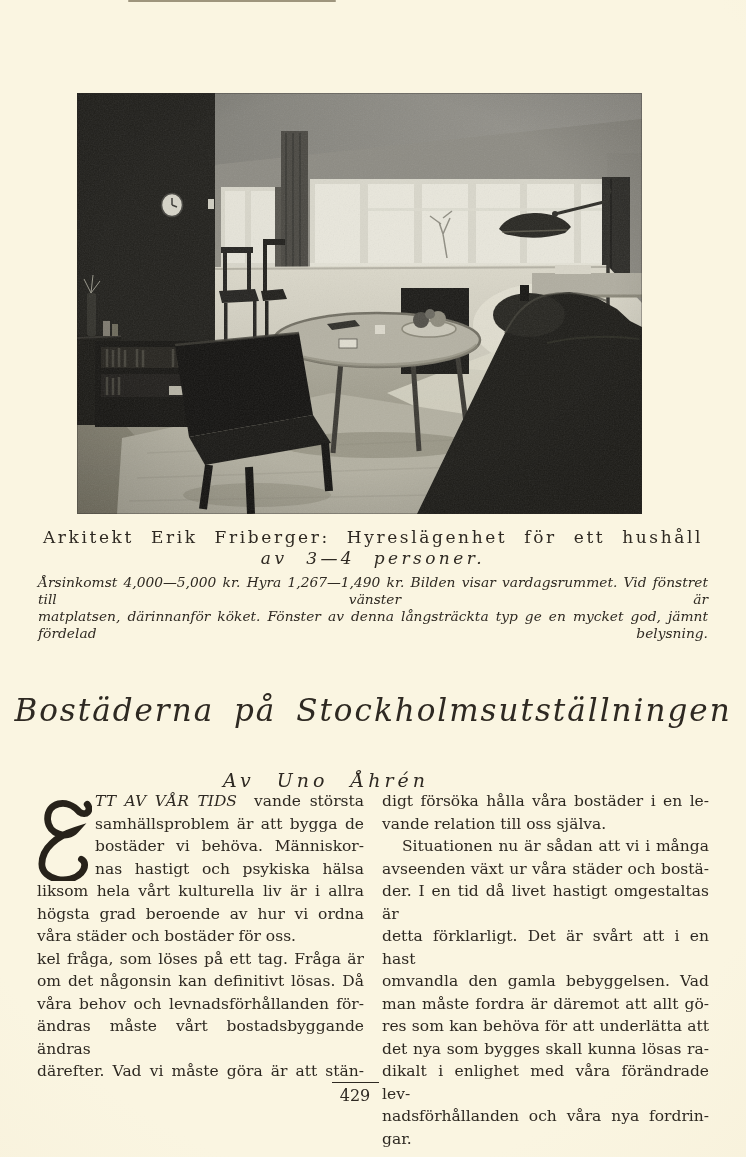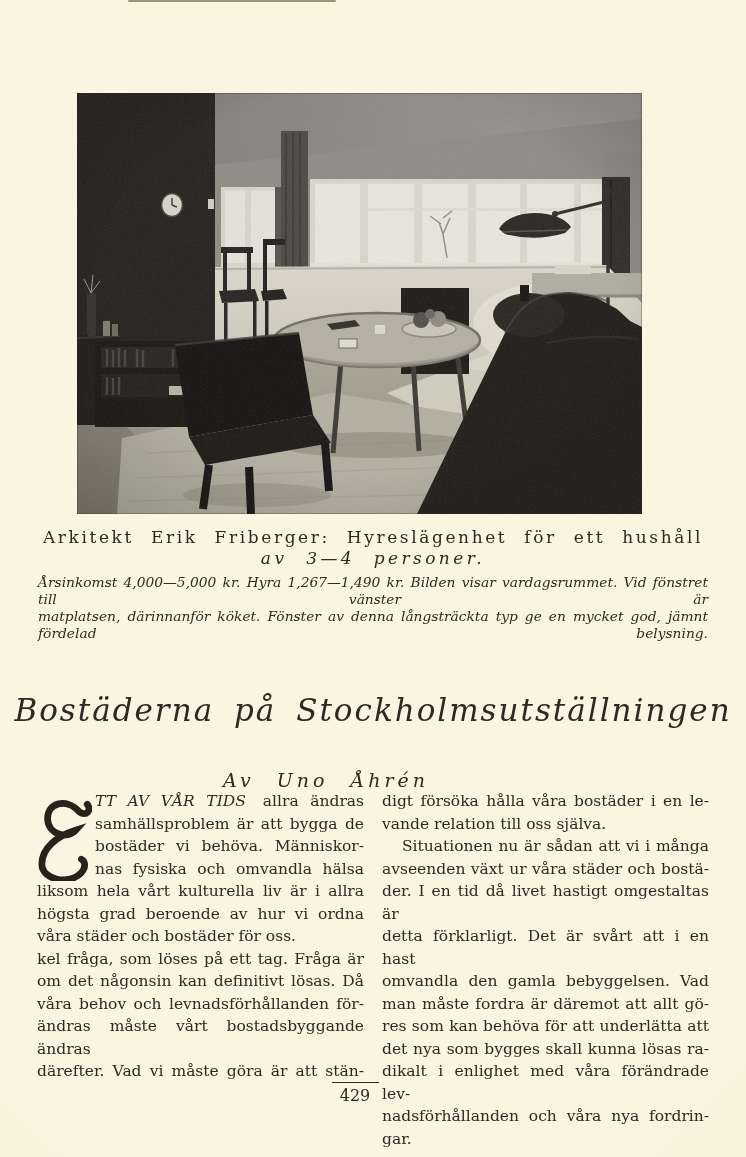--- a/index.html
+++ b/index.html
@@ -302,25 +302,25 @@
 
   <h1 class="title" style="margin:0;font-weight:normal">Bostäderna på Stockholmsutställningen</h1>
   <div class="byline">Av Uno Åhrén</div>
 
   <div class="columns">
     <div class="col">
       <div class="para1">
         <svg class="dropcap" viewBox="0 0 56 88" aria-label="E">
           <path d="M51,9 C56,15 50,22 43,17 C30,2 9,7 10,25 C11,40 30,46 39,36 C20,42 4,54 4,71 C4,88 33,93 45,80 C50,74 49,68 45,66" fill="none" stroke="#27221a" stroke-width="7" stroke-linecap="round"></path>
         </svg>
-        <div class="tline lead-line"><span class="leadin">TT AV VÅR TIDS</span><span>allra ändras</span></div>
+        <div class="tline lead-line"><span class="leadin">TT AV VÅR TIDS</span><span>vande största</span></div>
         <div class="wrapped-block">
             <div class="tline">samhällsproblem är att bygga de</div>
             <div class="tline">bostäder vi behöva. Människor-</div>
-            <div class="tline">nas fysiska och omvandla hälsa</div>
+            <div class="tline">nas hastigt och psykiska hälsa</div>
           </div>
         <div>
             <div class="tline">liksom hela vårt kulturella liv är i allra</div>
             <div class="tline">högsta grad beroende av hur vi ordna</div>
             <div class="tline lastline">våra städer och bostäder för oss.</div>
           </div>
       </div>
       <div>
           <div class="tline">kel fråga, som löses på ett tag. Fråga är</div>
           <div class="tline">om det någonsin kan definitivt lösas. Då</div>

